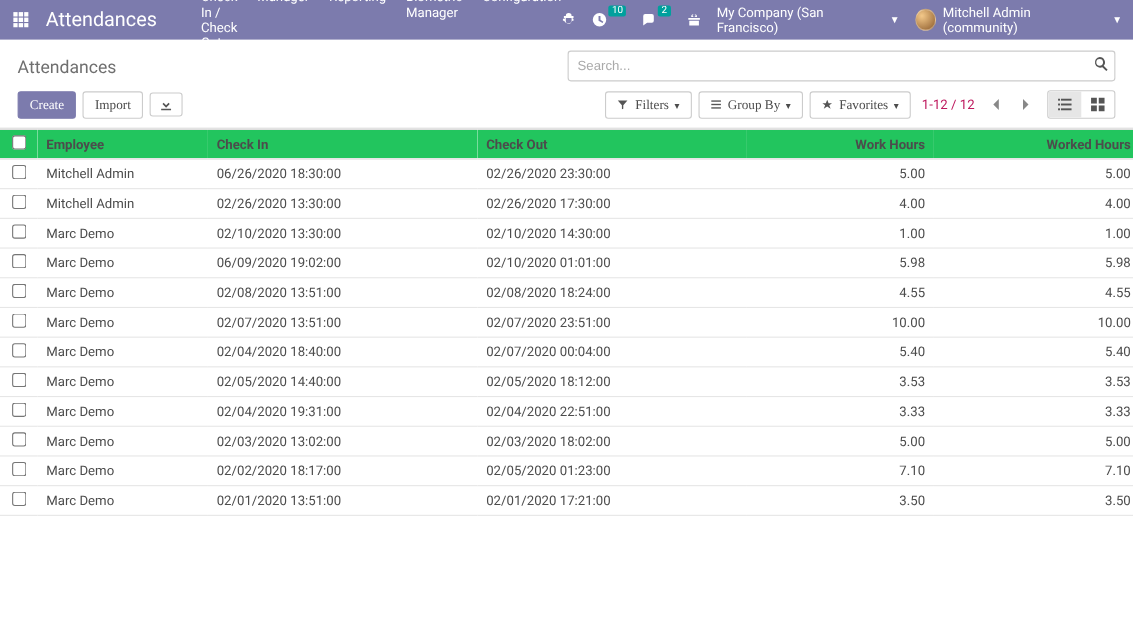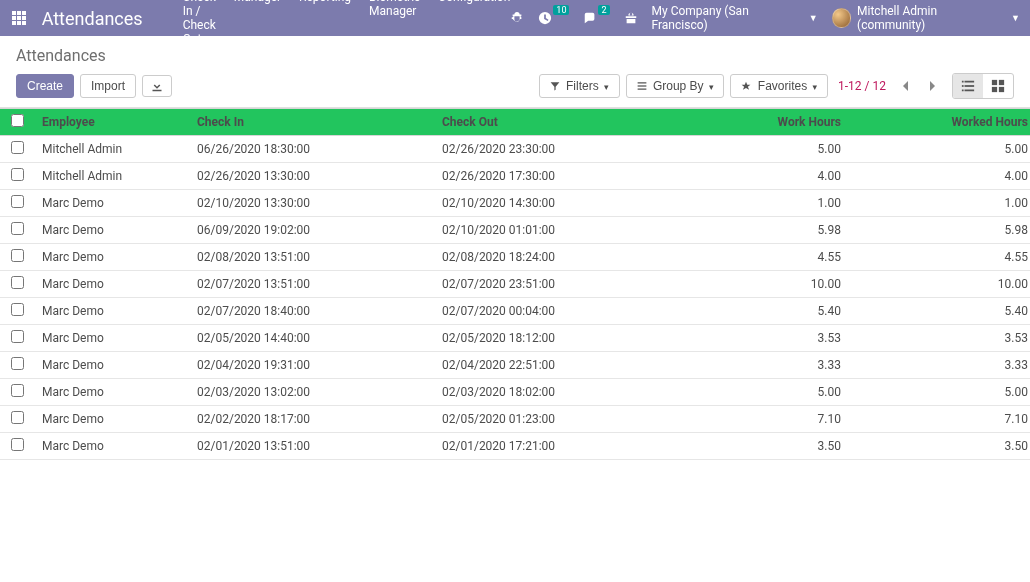--- a/index.html
+++ b/index.html
@@ -20,21 +20,21 @@
   
   .controlbar { display: flex; align-items: center; justify-content: space-between; padding: 10px 16px 0 16px; }
   .breadcrumb { font-size: 16px; color: #6f6f6f; }
   .search-wrap { position: relative; width: 498px; }
   .search-input { width: 100%; height: 28px; border: 1px solid #ccc; border-radius: 3px; padding: 3px 28px 3px 8px; font-size: 12px; }
   .search-input::placeholder { color: #aaa; }
   .search-icon-btn { position: absolute; right: 6px; top: 5px; color: #666; cursor: pointer; }
   
   .toolbar { display: flex; align-items: center; justify-content: space-between; padding: 8px 16px 8px 16px; }
   .toolbar-left { display: flex; align-items: center; gap: 6px; }
-  .btn { border: 1px solid #ccc; background: #fff; padding: 4px 10px; font-size: 12px; border-radius: 3px; cursor: pointer; color: #4c4c4c; }
+  .btn { border: 1px solid #ccc; background: #fff; padding: 4px 10px; font-size: 12px; border-radius: 3px; cursor: pointer; color: #4c4c4c; font-family: Liberation Serif, serif; }
   .btn-primary { background: #7c7bad; border-color: #7c7bad; color: #fff; }
   .btn-iconlike { padding: 4px 8px; }
   .toolbar-mid { display: flex; gap: 6px; }
   .toolbar-right { display: flex; align-items: center; gap: 10px; }
   .pager { font-size: 12px; color: #be185d; display: flex; align-items: center; gap: 10px; }
   .pager-arrow { cursor: pointer; color: #888; padding: 2px 4px; font-size: 14px; }
   .view-toggle { display: flex; border: 1px solid #ccc; border-radius: 3px; overflow: hidden; }
   .view-toggle > div { padding: 5px 8px; cursor: pointer; display: flex; align-items: center; justify-content: center; }
   .view-toggle > div.active { background: #e6e6e6; }
   
@@ -108,20 +108,28 @@
     <span class="nav-user">
       <span class="nav-avatar"></span>
       <span>Mitchell Admin (community)</span>
       <span class="caret-down">▼</span>
     </span>
   </div>
 </div>
 
 <div class="controlbar">
   <div class="breadcrumb">Attendances</div>
+  <div class="search-wrap">
+    <input class="search-input" placeholder="Search..." style="">
+    <span class="search-icon-btn">
+      <svg width="14" height="14" viewBox="0 0 16 16" fill="#555">
+          <path d="M6.5 1a5.5 5.5 0 014.2 9.1l4.1 4.1-1.4 1.4-4.1-4.1A5.5 5.5 0 116.5 1zm0 2a3.5 3.5 0 100 7 3.5 3.5 0 000-7z"></path>
+        </svg>
+    </span>
+  </div>
 </div>
 
 <div class="toolbar">
   <div class="toolbar-left">
     <button class="btn btn-primary">Create</button>
     <button class="btn">Import</button>
     <button class="btn btn-iconlike">
       <svg width="12" height="12" viewBox="0 0 16 16" fill="#555">
           <path d="M8 1v8L5 6 3.6 7.4 8 11.8l4.4-4.4L11 6 8 9V1H8zM2 13h12v2H2v-2z"></path>
         </svg>
@@ -248,21 +256,21 @@
           <td class="col-check"><input type="checkbox" style=""></td>
           <td class="col-emp">Marc Demo</td>
           <td class="col-ci">02/07/2020 13:51:00</td>
           <td class="col-co">02/07/2020 23:51:00</td>
           <td class="col-wh">10.00</td>
           <td class="col-whd">10.00</td>
         </tr>
         <tr>
           <td class="col-check"><input type="checkbox" style=""></td>
           <td class="col-emp">Marc Demo</td>
-          <td class="col-ci">02/07/2020 18:40:00</td>
+          <td class="col-ci">02/04/2020 18:40:00</td>
           <td class="col-co">02/07/2020 00:04:00</td>
           <td class="col-wh">5.40</td>
           <td class="col-whd">5.40</td>
         </tr>
         <tr>
           <td class="col-check"><input type="checkbox" style=""></td>
           <td class="col-emp">Marc Demo</td>
           <td class="col-ci">02/05/2020 14:40:00</td>
           <td class="col-co">02/05/2020 18:12:00</td>
           <td class="col-wh">3.53</td>

